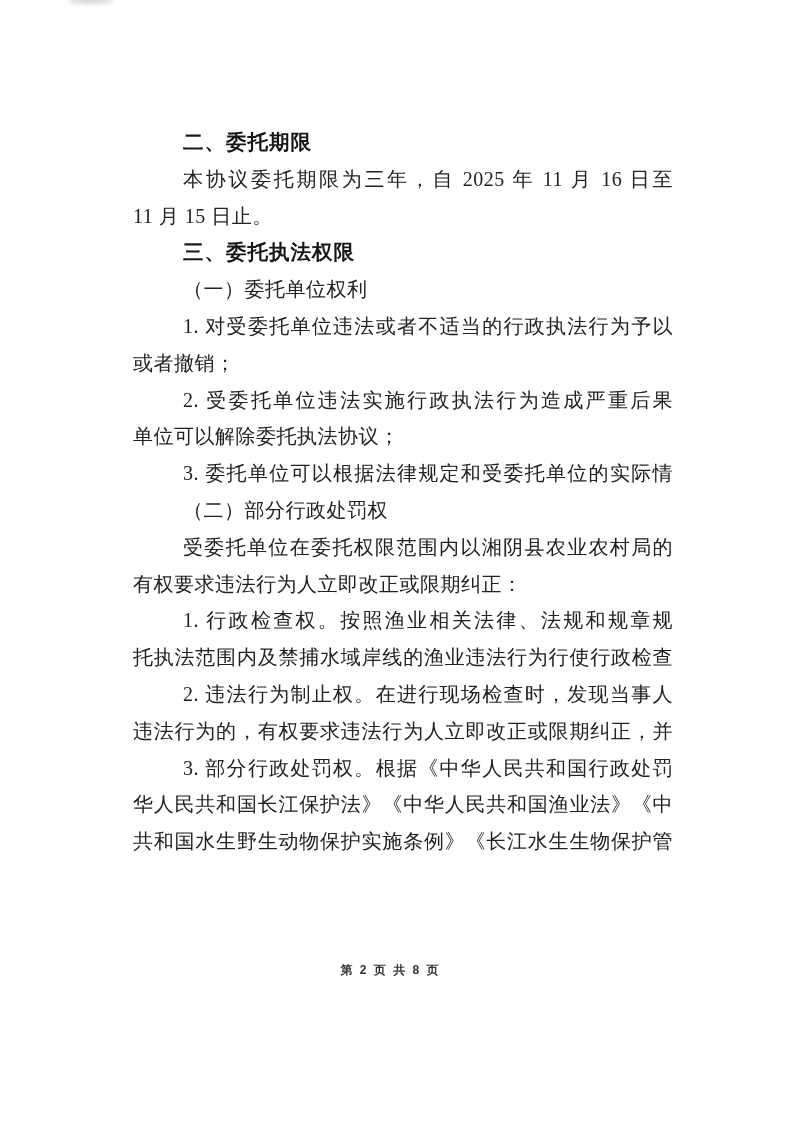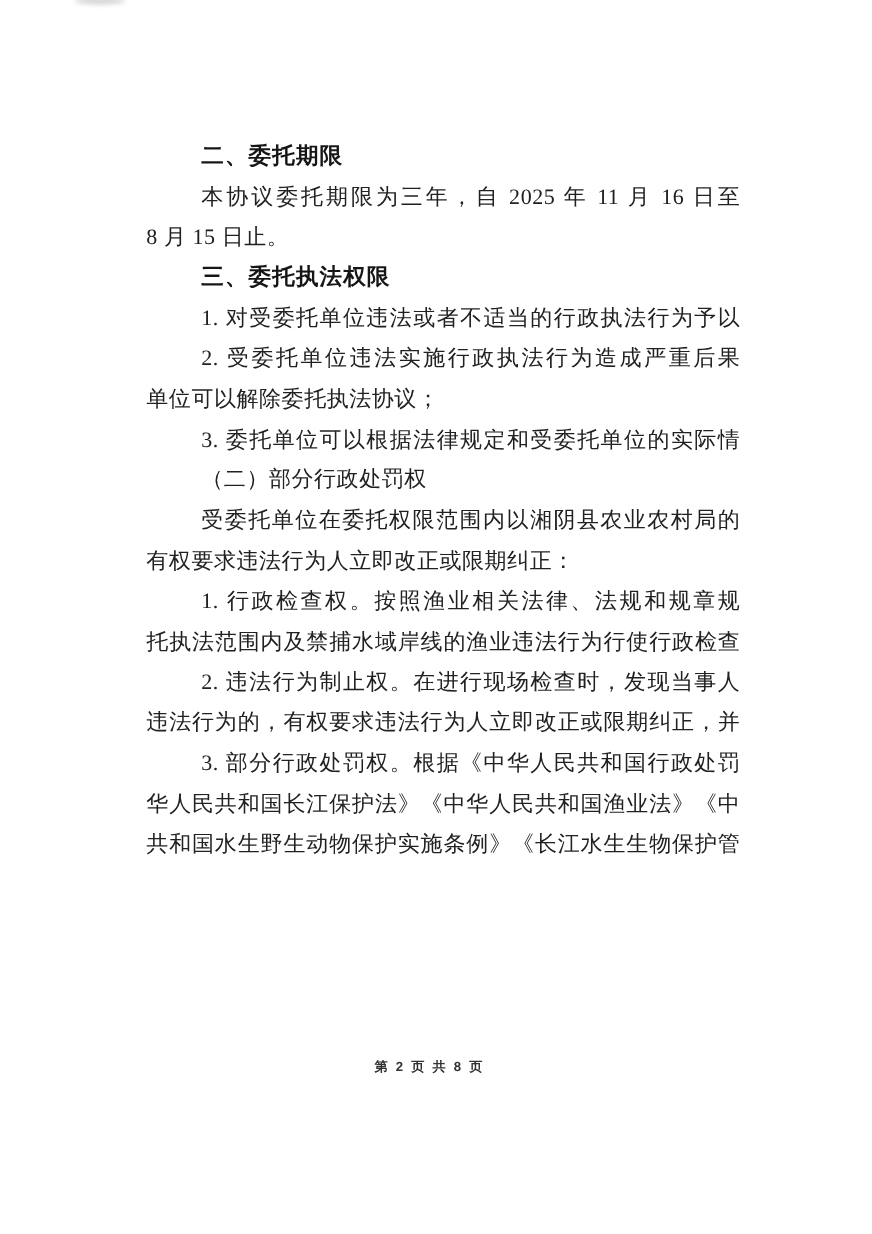--- a/index.html
+++ b/index.html
@@ -73,23 +73,25 @@
   }
 </style>
 </head>
 <body>
 
 <div class="page">
   <div class="scan-artifact"></div>
   <div class="content">
       <div class="line heading indent">二、委托期限</div>
       <div class="line body indent justify">本协议委托期限为三年，自 2025 年 11 月 16 日至 2028 年</div>
-      <div class="line body">8 月 15 日止。</div>
+      <div class="line body">11 月 15 日止。</div>
       <div class="line heading indent">三、委托执法权限</div>
+      <div class="line body indent">（一）委托单位权利</div>
       <div class="line body indent justify">1. 对受委托单位违法或者不适当的行政执法行为予以纠正</div>
+      <div class="line body">或者撤销；</div>
       <div class="line body indent justify">2. 受委托单位违法实施行政执法行为造成严重后果的，委托</div>
       <div class="line body">单位可以解除委托执法协议；</div>
       <div class="line body indent justify">3. 委托单位可以根据法律规定和受委托单位的实际情况决</div>
       <div class="line body indent">（二）部分行政处罚权</div>
       <div class="line body indent justify">受委托单位在委托权限范围内以湘阴县农业农村局的名义</div>
       <div class="line body">有权要求违法行为人立即改正或限期纠正：</div>
       <div class="line body indent justify">1. 行政检查权。按照渔业相关法律、法规和规章规定，对委</div>
       <div class="line body justify">托执法范围内及禁捕水域岸线的渔业违法行为行使行政检查权。</div>
       <div class="line body indent justify">2. 违法行为制止权。在进行现场检查时，发现当事人有渔业</div>
       <div class="line body justify">违法行为的，有权要求违法行为人立即改正或限期纠正，并向县</div>

